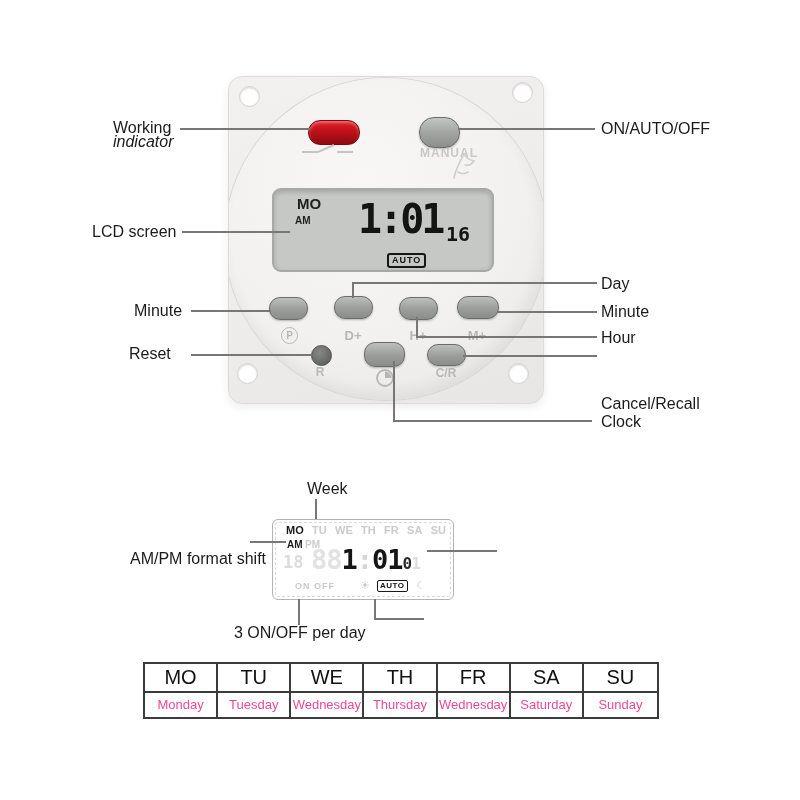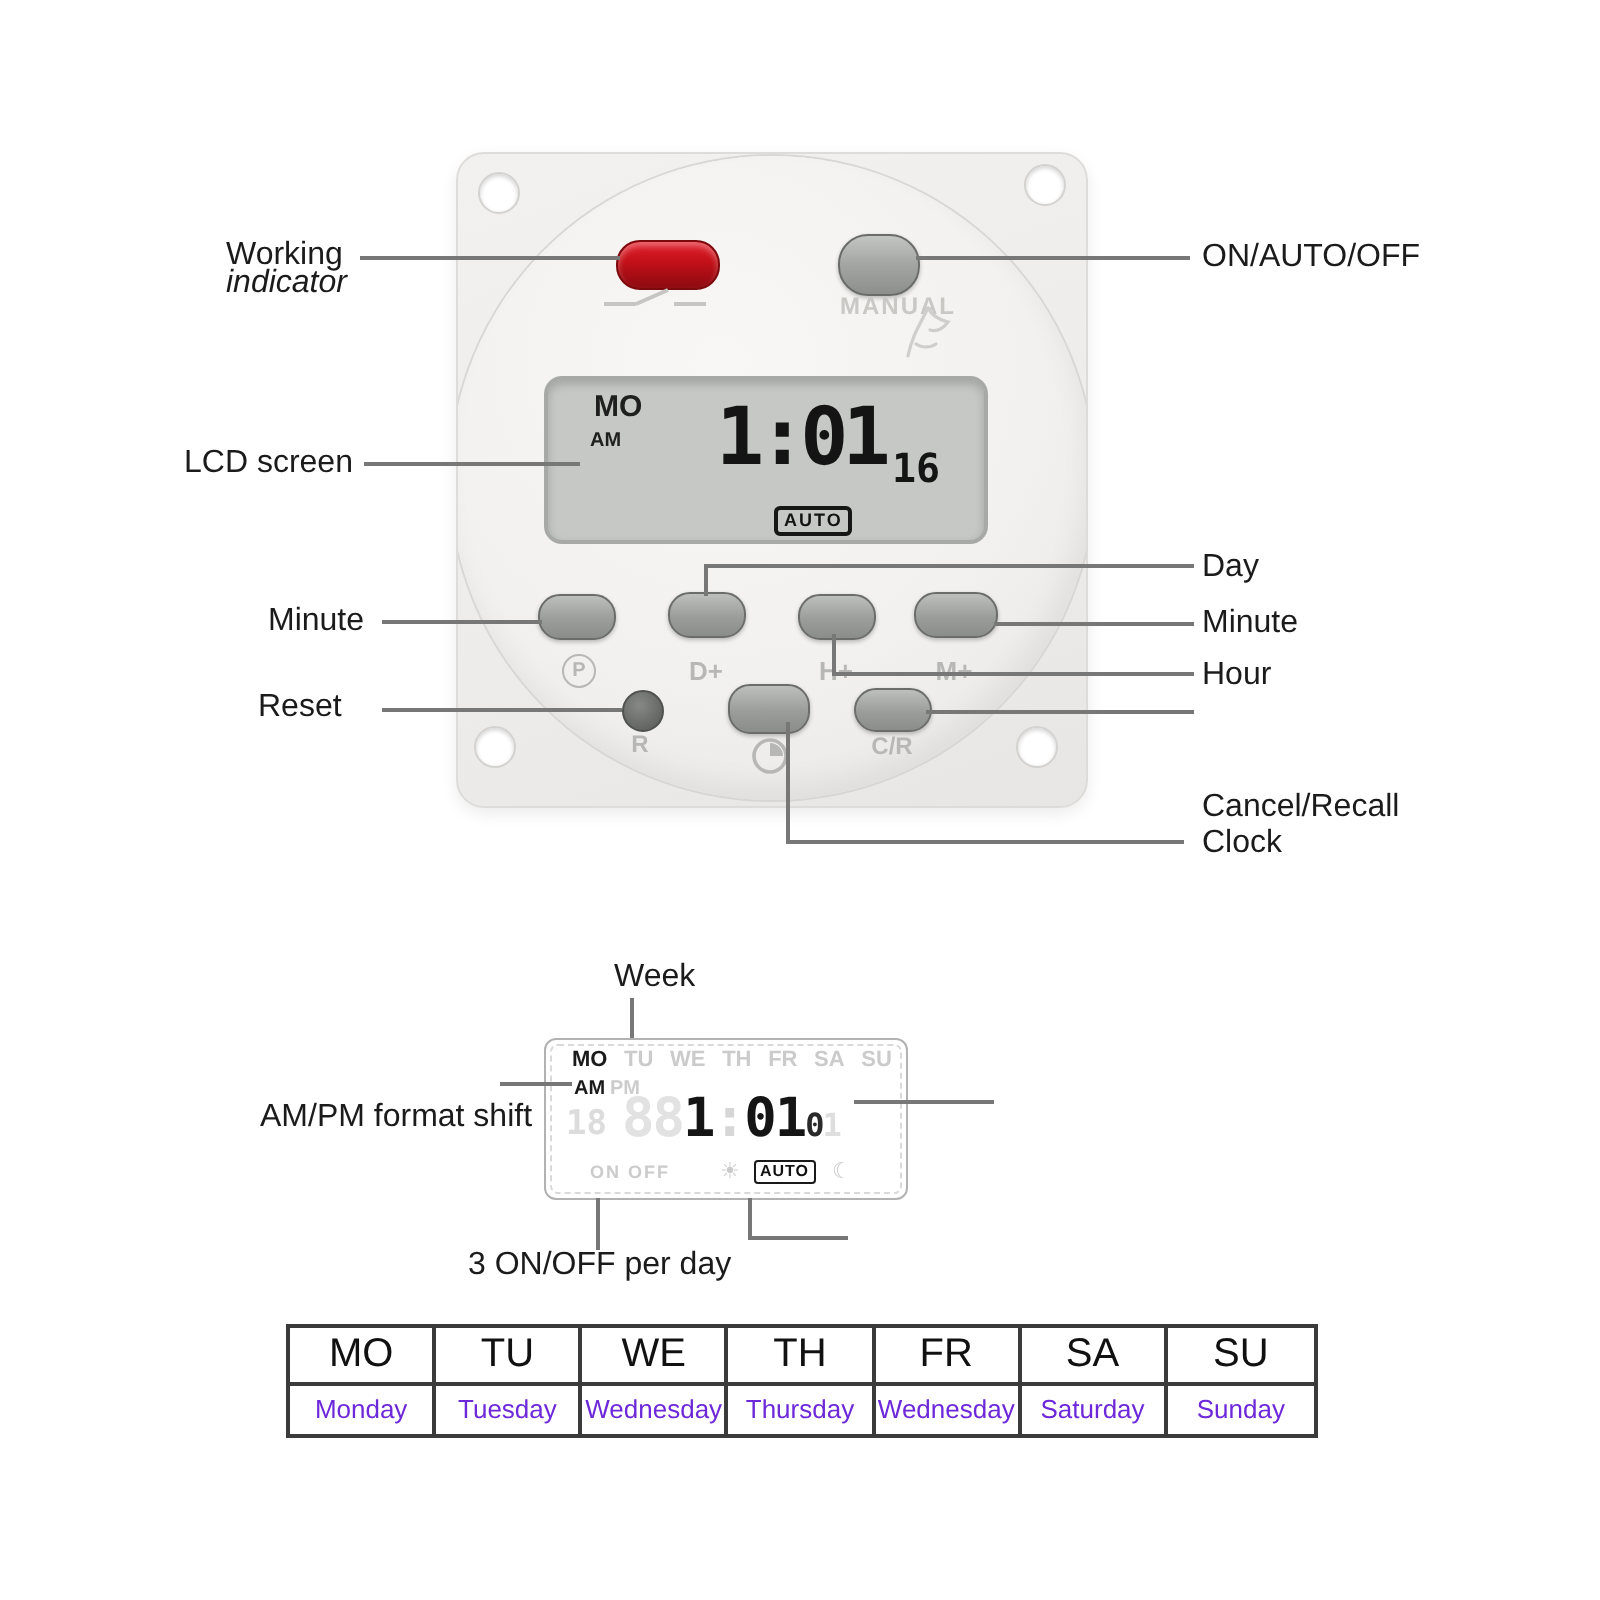--- a/index.html
+++ b/index.html
@@ -74,21 +74,21 @@
   .det-auto{position:absolute;left:104px;top:60px;border:1.5px solid #191919;border-radius:2px;
             font-size:8px;font-weight:bold;letter-spacing:0.5px;padding:0 2px;line-height:10px;color:#111;}
   .det-moon{position:absolute;left:143px;top:59px;font-size:11px;color:#cbcbcb;}
 
   
   .wtable{position:absolute;left:143px;top:662px;width:512px;border:2px solid #3b3b3b;
           display:grid;grid-template-columns:repeat(7,1fr);background:#ffffff;}
   .wt-h{border-right:2px solid #3b3b3b;border-bottom:2px solid #3b3b3b;height:27px;line-height:27px;
         text-align:center;font-size:20px;color:#111;}
   .wt-d{border-right:2px solid #3b3b3b;height:24px;line-height:24px;text-align:center;
-        font-size:13px;color:#6d28d9;}
+        font-size:13px;color:#ec4899;}
   .wt-h:nth-child(7),.wt-d:nth-child(14){border-right:none;}
 </style>
 </head>
 <body>
 
 <div id="canvas">
 
   <div class="plate">
     <div class="face"></div>
   </div>

